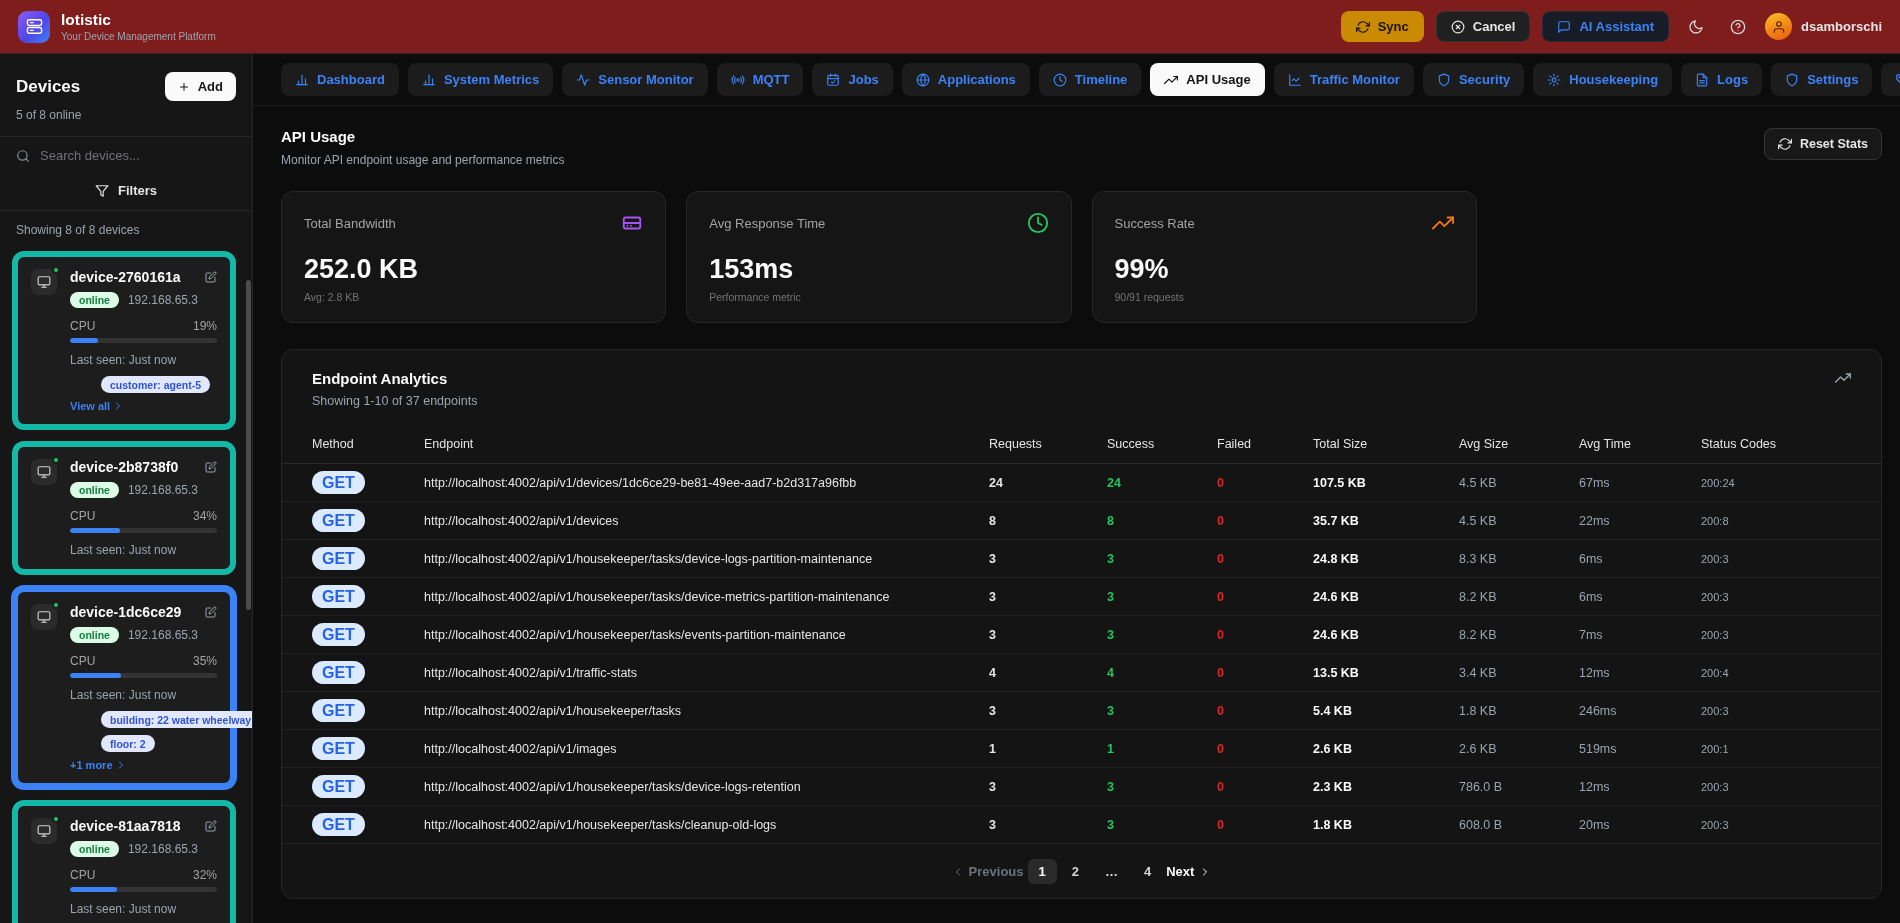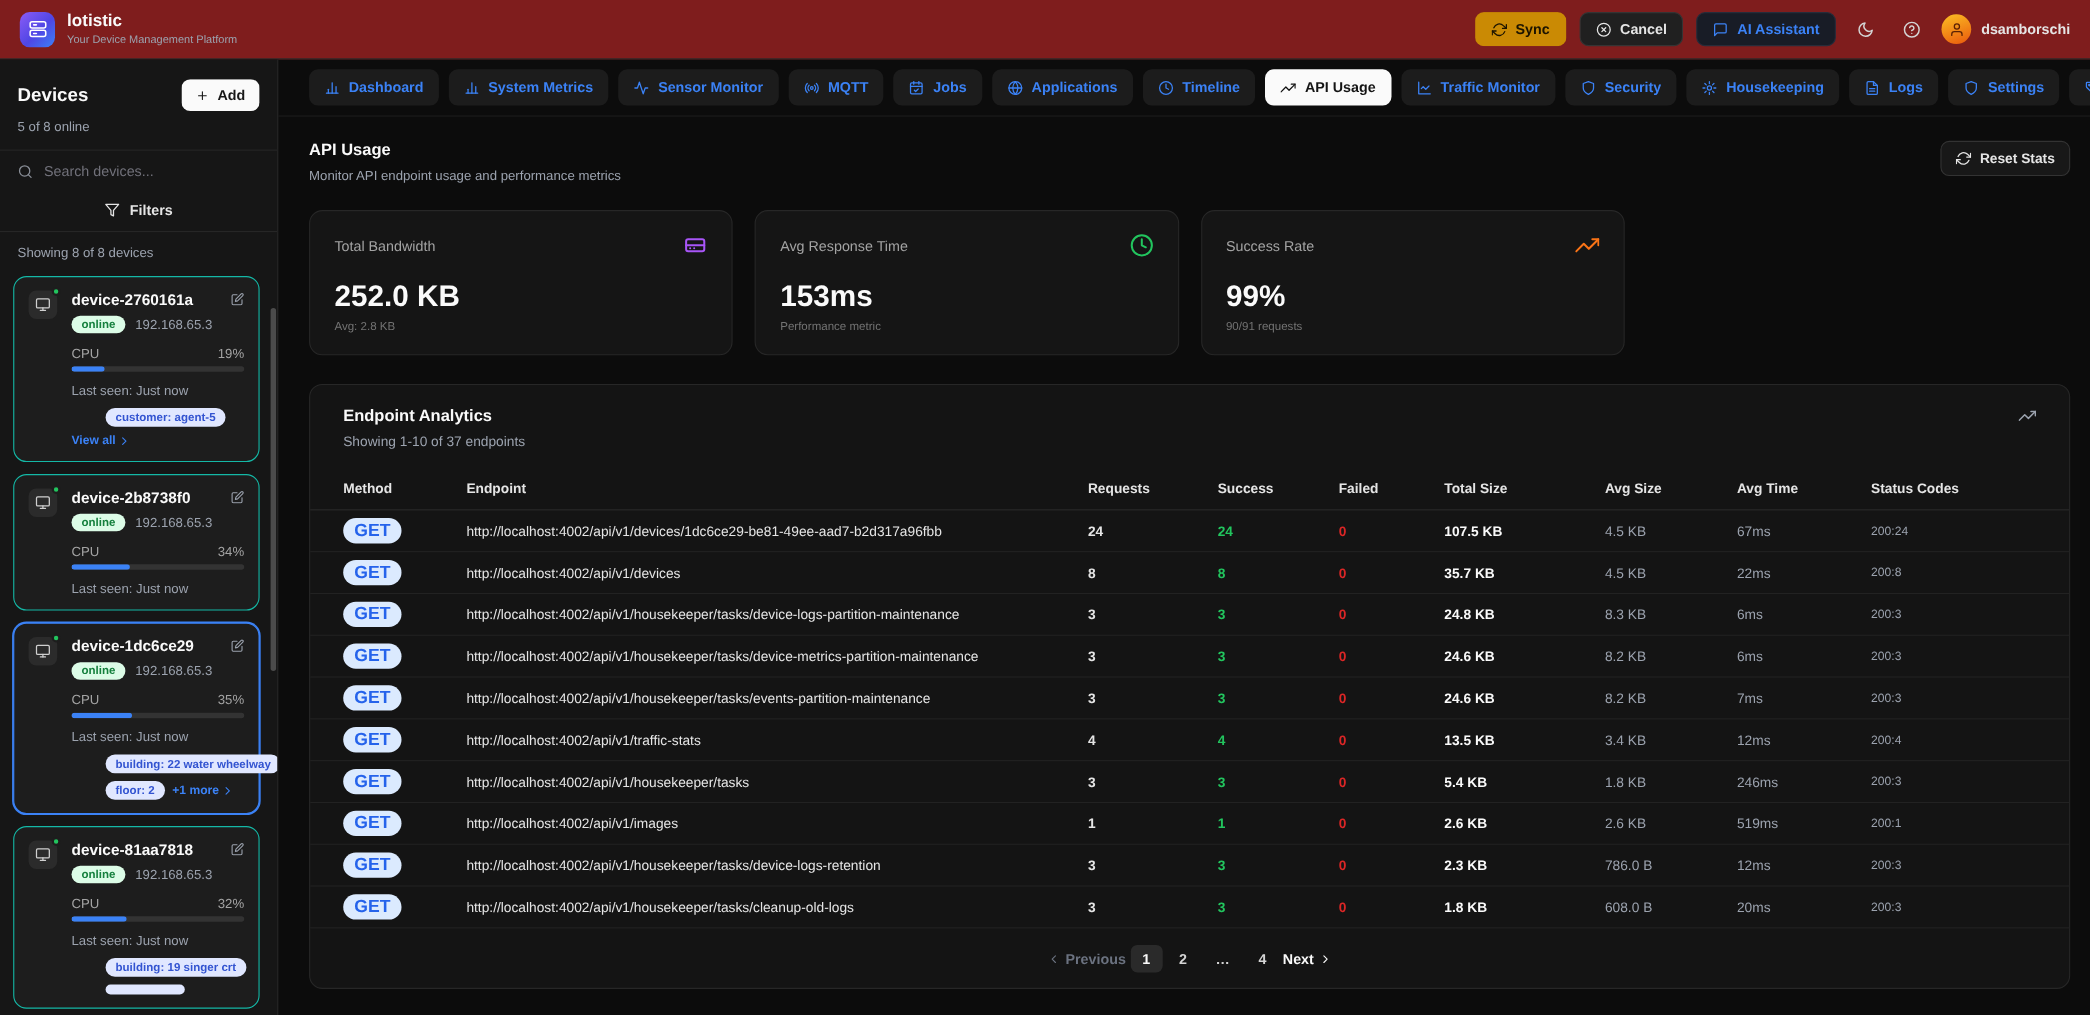--- a/index.html
+++ b/index.html
@@ -55,21 +55,21 @@
   .search-row { display:flex; align-items:center; gap:10px; padding:11px 16px; color:#8a8f98; }
   .search-row input { flex:1; background:transparent; border:none; outline:none;
     color:#e5e5e5; font-size:13px; font-family:inherit; }
   .search-row input::placeholder { color:#71717a; }
   .filters-btn { width:100%; display:flex; align-items:center; justify-content:center; gap:9px;
     padding:9px 0 12px; color:#e5e5e5; font-size:13px; font-weight:600; background:none; border:none;
     cursor:pointer; font-family:inherit; }
   .showing-text { font-size:12px; color:#9ca3af; padding:12px 16px 14px; }
 
   .device-list { padding:0 16px 0 12px; }
-  .device-card { background:#1d1d1d; border:1px solid #14b8a6; border-radius:12px;
+  .device-card { background:#1d1d1d; border:6px solid #14b8a6; border-radius:12px;
     padding:12px 13px; margin-bottom:11px; display:flex; gap:13px; cursor:pointer; }
   .device-card.selected { border-color:var(--accent-blue,#3b82f6); box-shadow:0 0 0 1px var(--accent-blue,#3b82f6); }
   .dev-iconwrap { position:relative; width:26px; flex:none; }
   .dev-iconbox { width:26px; height:26px; border-radius:7px; background:#2b2b2b; color:#cfcfcf;
     display:flex; align-items:center; justify-content:center; }
   .dev-iconbox .icon { width:14px; height:14px; }
   .status-dot { position:absolute; top:-3px; right:-3px; width:8px; height:8px; border-radius:50%;
     background:var(--green,#22c55e); border:2px solid #1d1d1d; }
   .dev-body { flex:1; min-width:0; }
   .dev-name-row { display:flex; align-items:center; justify-content:space-between; }
@@ -121,21 +121,21 @@
 
   .panel { background:#141414; border:1px solid #272727; border-radius:12px; margin-top:26px;
     padding-bottom:14px; }
   .panel-head { display:flex; align-items:flex-start; justify-content:space-between; padding:20px 30px 6px; }
   .panel-title { font-size:15px; font-weight:700; color:#fafafa; }
   .panel-sub { font-size:12.5px; color:#9ca3af; margin-top:7px; }
   .panel-head .icon { color:#9ca3af; }
 
   .tgrid { display:grid; grid-template-columns:112px minmax(0,1fr) 118px 110px 96px 146px 120px 122px 150px;
     align-items:center; padding:0 30px; }
-  .thead { height:40px; border-bottom:1px solid #2a2a2a; color:#e5e5e5; font-size:12.5px; font-weight:700;
+  .thead { height:40px; border-bottom:1px solid #2a2a2a; color:#e5e5e5; font-size:12.5px; font-weight:400;
     margin-top:10px; }
   .trow { height:38px; border-bottom:1px solid #222; font-size:12.5px; }
   .badge-get { background:#dbeafe; color:#2563eb; font-size:16px; font-weight:700;
     padding:2.5px 10px; border-radius:999px; display:inline-block; width:max-content; }
   .c-endpoint { color:#e5e5e5; white-space:nowrap; overflow:hidden; text-overflow:ellipsis; padding-right:16px; }
   .c-num { color:#e5e5e5; font-weight:600; }
   .c-success { color:var(--success-text,#22c55e); font-weight:600; }
   .c-failed { color:var(--failed-text,#dc2626); font-weight:600; }
   .c-size { color:#fafafa; font-weight:700; }
   .c-muted { color:#9ca3af; }

